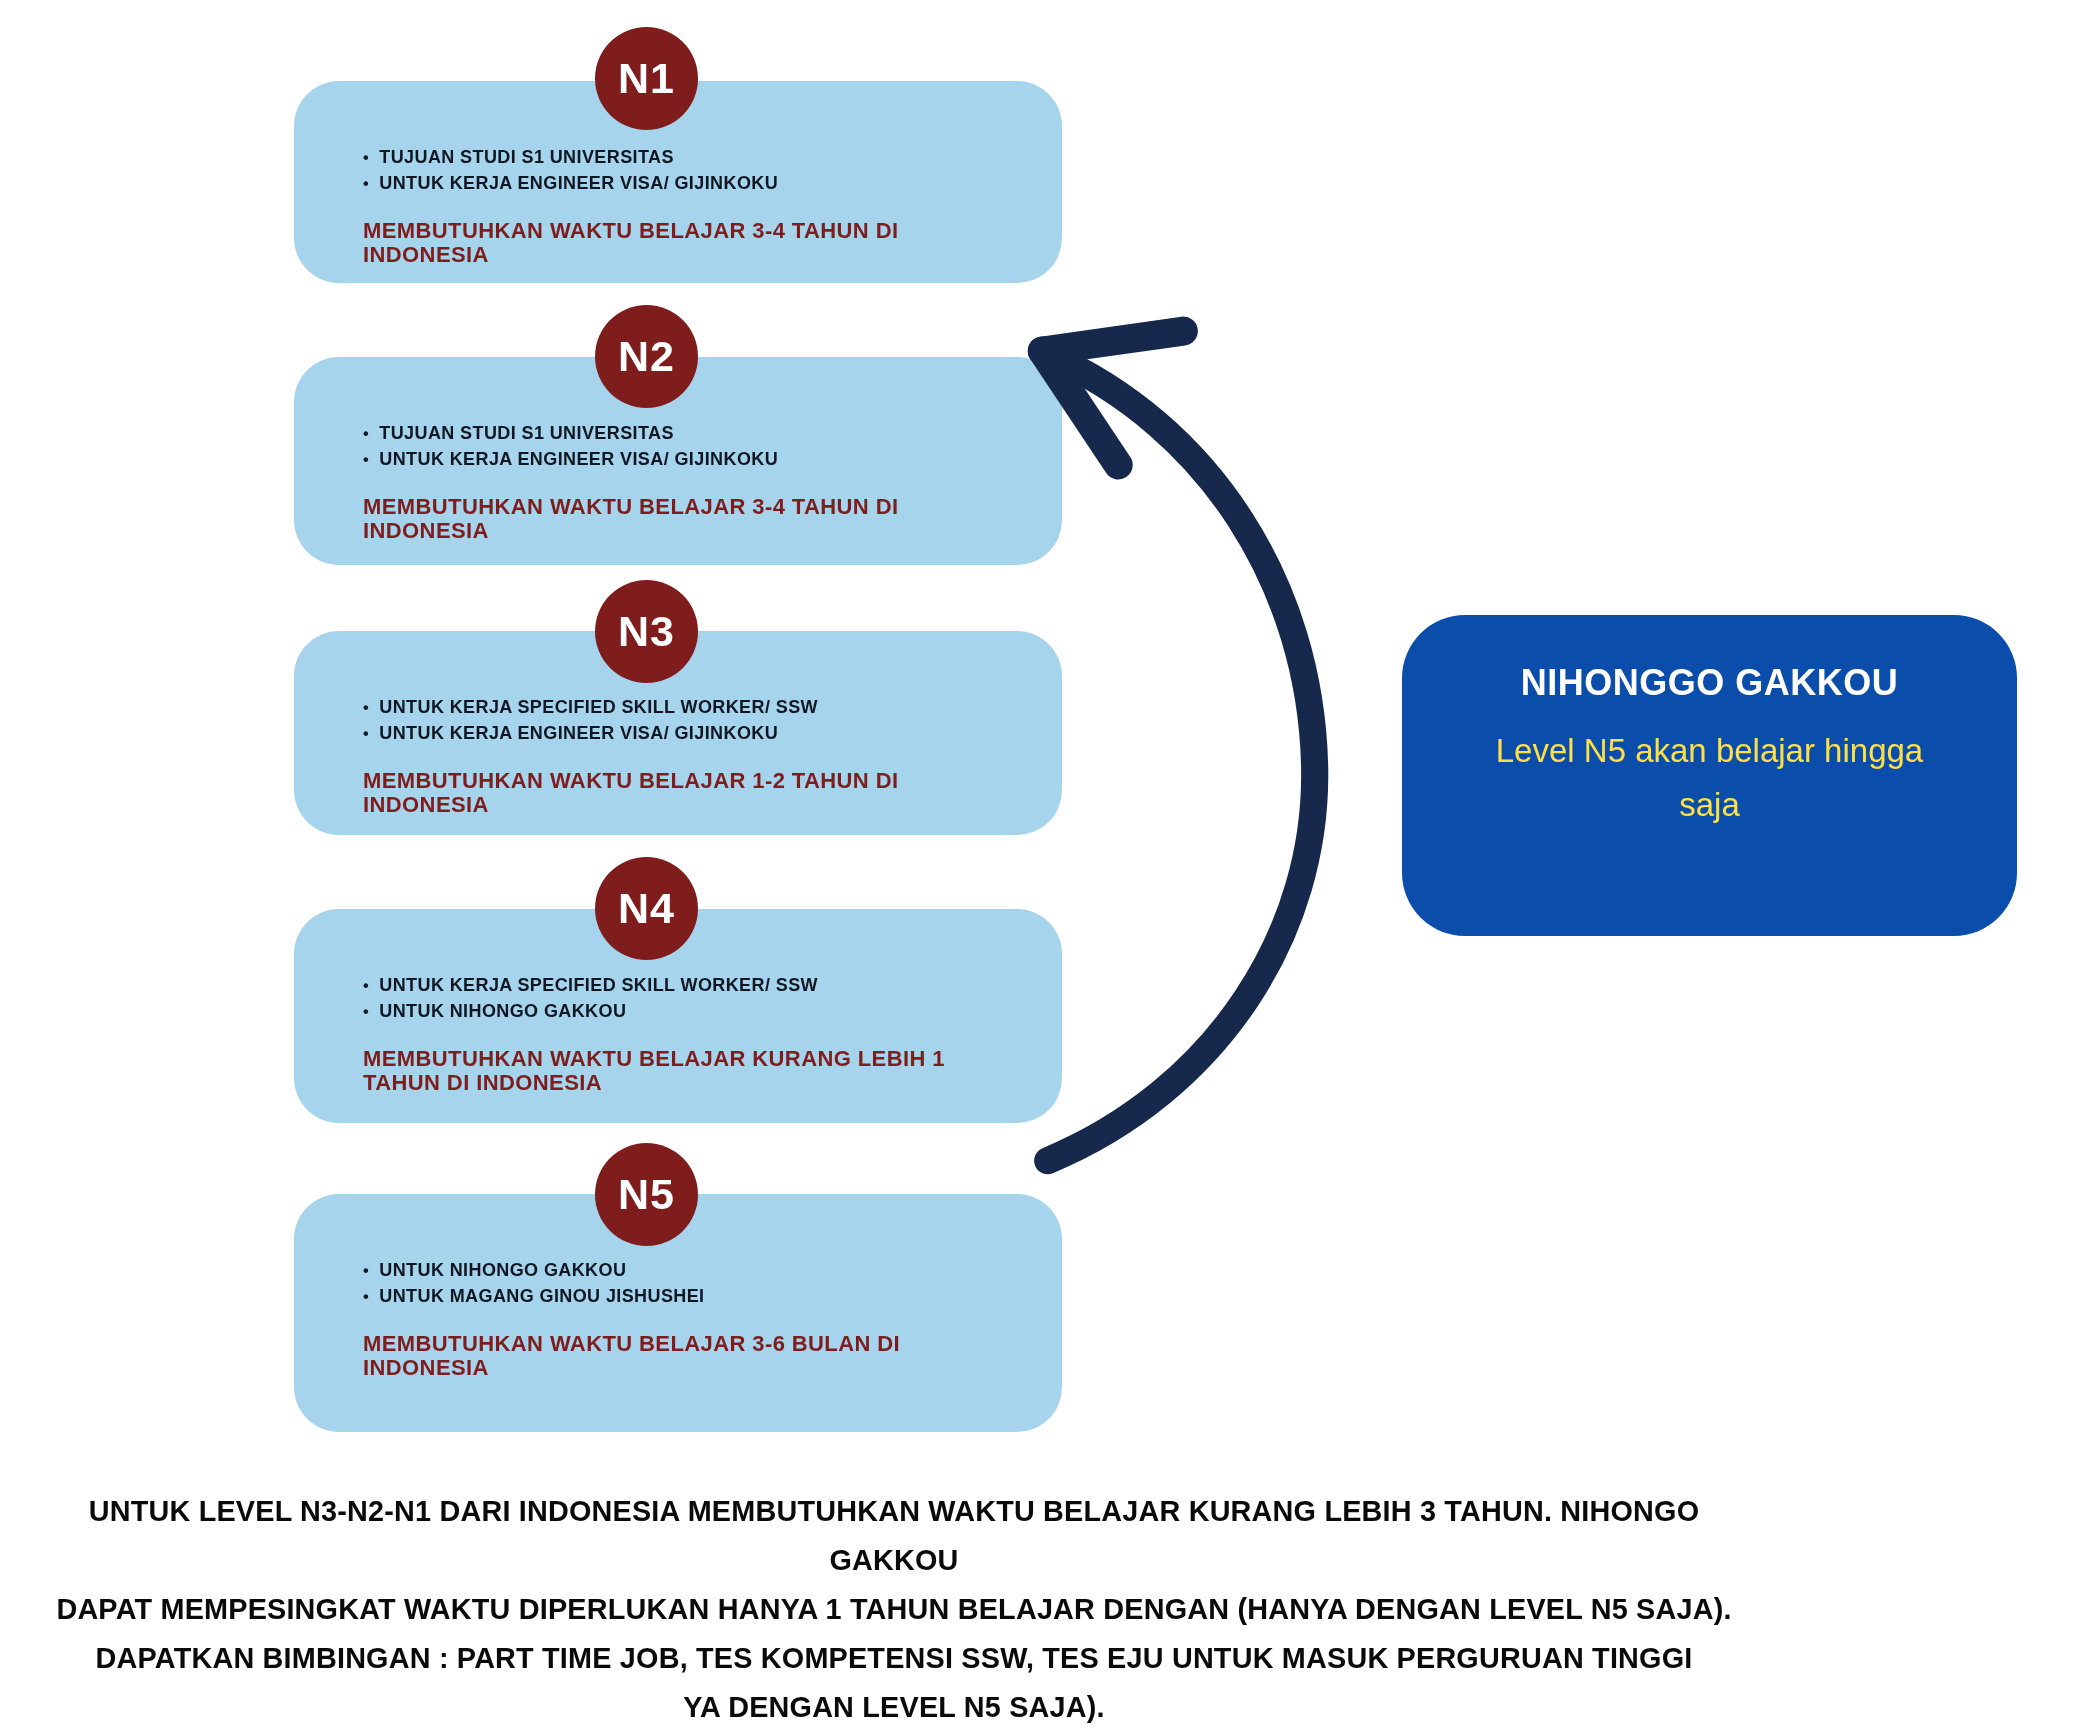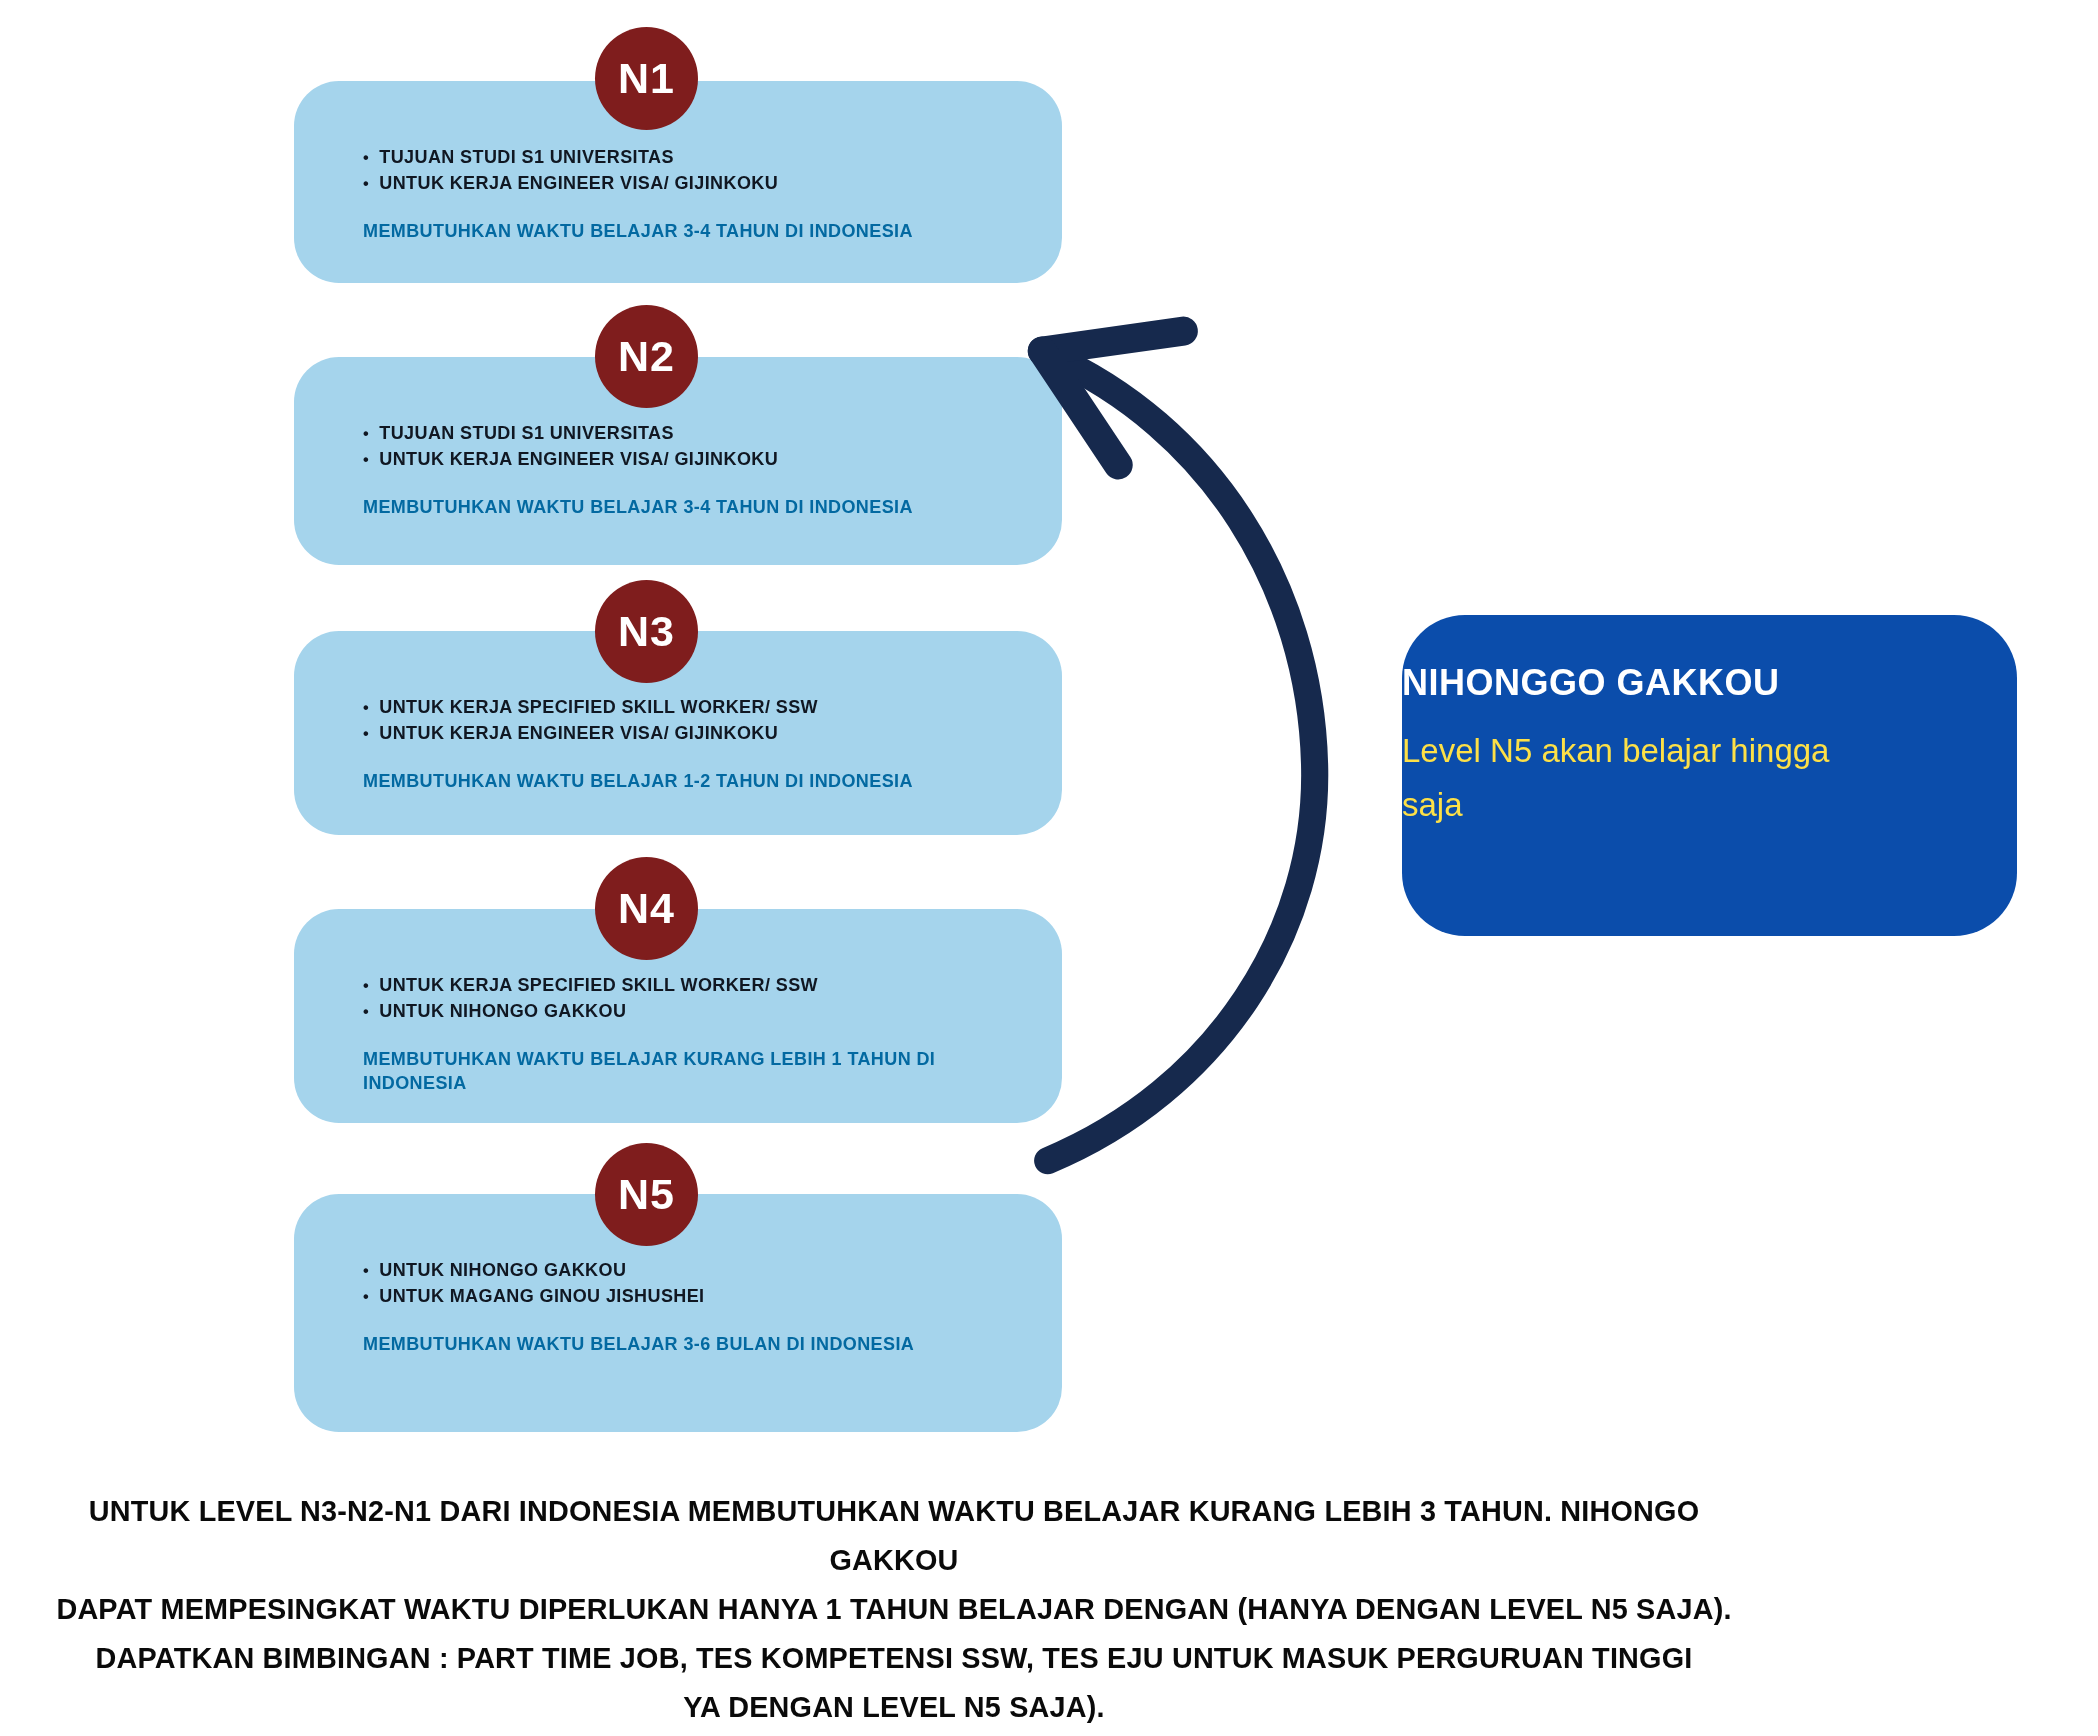--- a/index.html
+++ b/index.html
@@ -25,41 +25,41 @@
     font-weight:bold;font-size:18px;letter-spacing:0.4px;
     color:#101722;line-height:26px;
   }
   .card li::before{
     content:"•";
     width:16.3px;flex:0 0 16.3px;
     font-size:16.3px;color:#101722;
   }
   .note{
     margin:22.6px 0 0 0;
-    font-weight:bold;font-size:18px;letter-spacing:0.4px;
-    color:#0369a1;line-height:24.4px;
+    font-weight:bold;font-size:22px;letter-spacing:0.4px;
+    color:#7f1d1d;line-height:24.4px;
   }
   .note + .note{margin-top:4.5px;}
   
   .badge{
     position:absolute;left:595px;width:103px;height:103px;
     background:#7f1d1d;border-radius:50%;
     display:flex;align-items:center;justify-content:center;
   }
   .badge span{
     color:#ffffff;font-weight:bold;font-size:43px;letter-spacing:0.9px;
   }
   
   .arrow-layer{position:absolute;left:0;top:0;width:2099px;height:1737px;pointer-events:none;}
   
   .callout{
     position:absolute;left:1402px;top:615px;width:615px;height:321px;
     background:#0b4dab;border-radius:63px;
     box-sizing:border-box;
-    display:flex;flex-direction:column;align-items:flex-start;
+    display:flex;flex-direction:column;align-items:center;
     padding-top:47px;
     text-align:center;
   }
   .callout-title{
     color:#ffffff;font-weight:bold;font-size:36px;letter-spacing:0.5px;
     line-height:42px;margin-bottom:20px;
   }
   .callout-line{
     color:#fde047;font-weight:normal;font-size:33px;line-height:54px;
   }

